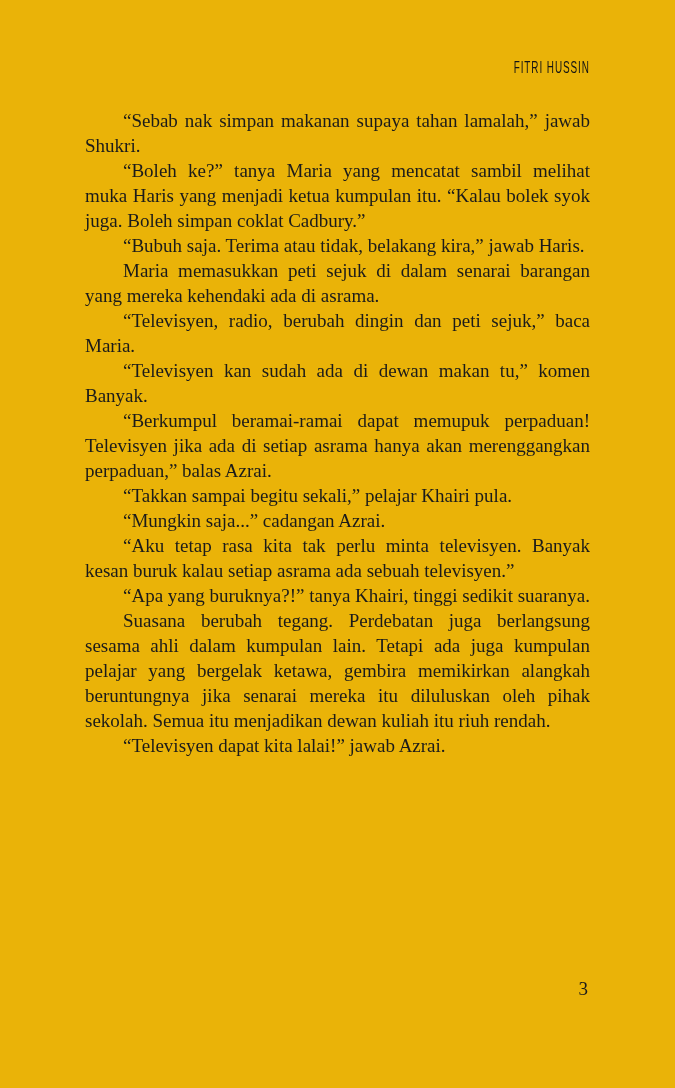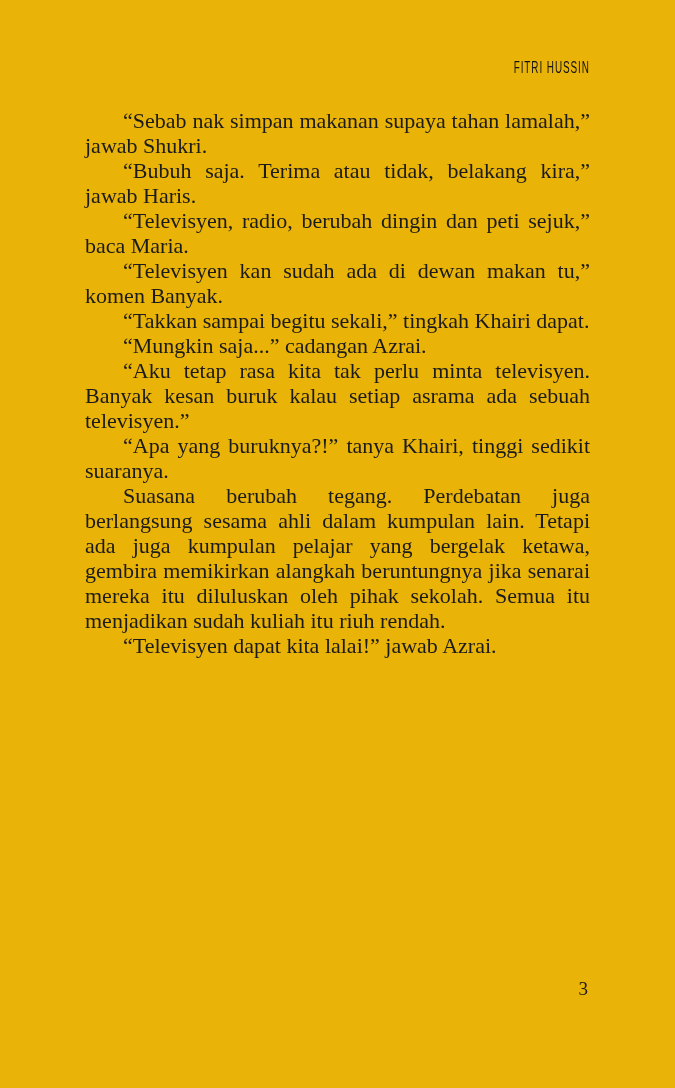--- a/index.html
+++ b/index.html
@@ -27,21 +27,21 @@
     color: #141414;
     transform: scaleX(0.62);
     transform-origin: right center;
     white-space: nowrap;
   }
   .body-text {
     position: absolute;
     left: 85px;
     top: 108px;
     width: 505px;
-    font-size: 22px;
+    font-size: 19px;
     line-height: 25px;
     text-align: justify;
   }
   .para {
     margin: 0;
     padding: 0;
     text-indent: 38px;
   }
   .page-number {
     position: absolute;
@@ -56,39 +56,42 @@
 <body>
 
 <div class="page">
 
   <div class="running-header">FITRI HUSSIN</div>
 
   <div class="body-text">
 
       <p class="para">“Sebab nak simpan makanan supaya tahan lamalah,” jawab Shukri.</p>
 
+      <p class="para">“Boleh ke?” tanya Maria yang mencatat sambil melihat muka Haris yang menjadi ketua kumpulan itu. “Kalau bolek syok juga. Boleh simpan coklat Cadbury.”</p>
 
       <p class="para">“Bubuh saja. Terima atau tidak, belakang kira,” jawab Haris.</p>
 
+      <p class="para">Maria memasukkan peti sejuk di dalam senarai barangan yang mereka kehendaki ada di asrama.</p>
 
 
       <p class="para">“Televisyen, radio, berubah dingin dan peti sejuk,” baca Maria.</p>
 
       <p class="para">“Televisyen kan sudah ada di dewan makan tu,” komen Banyak.</p>
 
 
+      <p class="para">“Berkumpul beramai-ramai dapat memupuk perpaduan! Televisyen jika ada di setiap asrama hanya akan merenggangkan perpaduan,” balas Azrai.</p>
 
-      <p class="para">“Takkan sampai begitu sekali,” tingkah Khairi dapat.</p>
+      <p class="para">“Takkan sampai begitu sekali,” pelajar Khairi pula.</p>
 
       <p class="para">“Mungkin saja...” cadangan Azrai.</p>
 
       <p class="para">“Aku tetap rasa kita tak perlu minta televisyen. Banyak kesan buruk kalau setiap asrama ada sebuah televisyen.”</p>
 
       <p class="para">“Apa yang buruknya?!” tanya Khairi, tinggi sedikit suaranya.</p>
 
-      <p class="para">Suasana berubah tegang. Perdebatan juga berlangsung sesama ahli dalam kumpulan lain. Tetapi ada juga kumpulan pelajar yang bergelak ketawa, gembira memikirkan alangkah beruntungnya jika senarai mereka itu diluluskan oleh pihak sekolah. Semua itu menjadikan sudah kuliah itu riuh rendah.</p>
+      <p class="para">Suasana berubah tegang. Perdebatan juga berlangsung sesama ahli dalam kumpulan lain. Tetapi ada juga kumpulan pelajar yang bergelak ketawa, gembira memikirkan alangkah beruntungnya jika senarai mereka itu diluluskan oleh pihak sekolah. Semua itu menjadikan dewan kuliah itu riuh rendah.</p>
 
       <p class="para">“Televisyen dapat kita lalai!” jawab Azrai.</p>
     </div>
 
   <div class="page-number">3</div>
 
 </div>
 
 </body></html>

